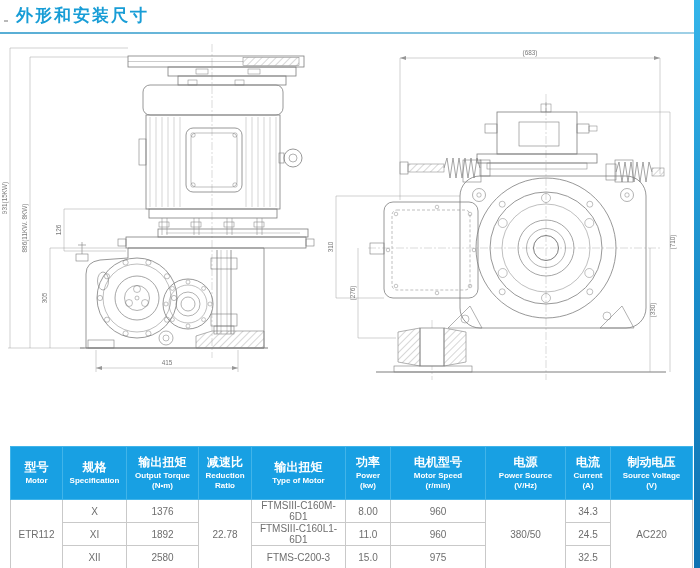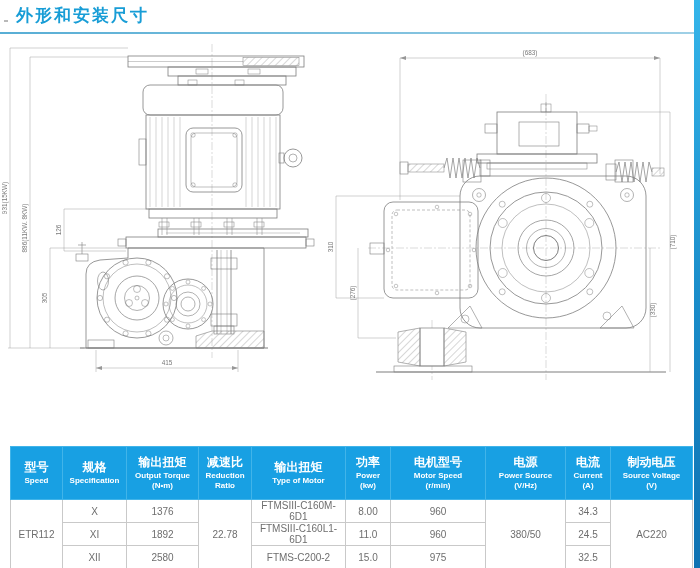--- a/index.html
+++ b/index.html
@@ -309,21 +309,21 @@
       <col style="width:45px">
     <col style="width:95px">
       <col style="width:80px">
       <col style="width:45px">
     <col style="width:82px">
   </colgroup>
   <thead>
     <tr>
       <th>
         <span class="zh">型号</span>
-        <span class="sub">Speed</span>
+        <span class="sub">Motor</span>
       </th>
       <th>
         <span class="zh">规格</span>
         <span class="sub">Specification</span>
       </th>
       <th>
         <span class="zh">输出扭矩</span>
         <span class="sub">Output Torque</span>
         <span class="sub">(N•m)</span>
       </th>
@@ -380,21 +380,21 @@
       <td>XI</td>
       <td>1892</td>
       <td>FTMSIII-C160L1-6D1</td>
       <td>11.0</td>
       <td>960</td>
       <td>24.5</td>
     </tr>
     <tr>
       <td>XII</td>
       <td>2580</td>
-      <td>FTMS-C200-2</td>
+      <td>FTMS-C200-3</td>
       <td>15.0</td>
       <td>975</td>
       <td>32.5</td>
     </tr>
   </tbody>
 </table>
 
 <div class="edge-strip"></div>
 
 </body></html>

